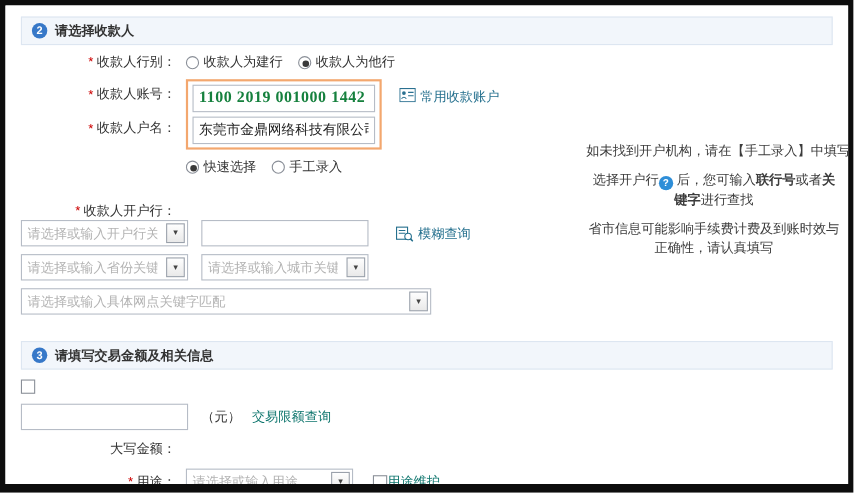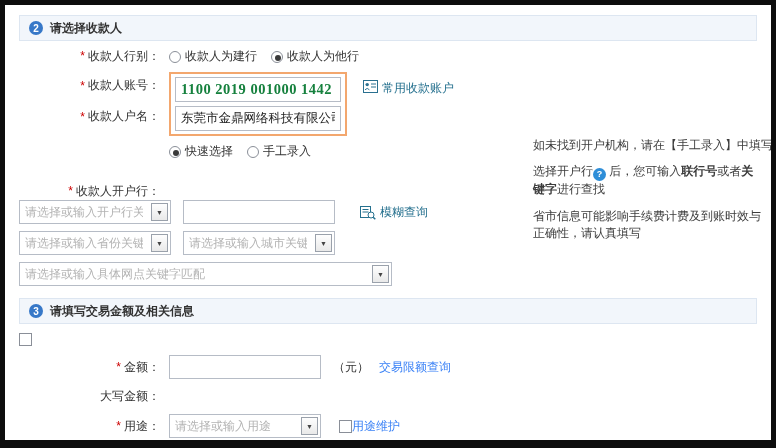--- a/index.html
+++ b/index.html
@@ -110,33 +110,33 @@
   }
   .acct-input.number {
     font-family: Liberation Serif, serif;
     font-weight: bold; font-size: 14.5px; letter-spacing: 0.5px; color: #15803d;
   }
   .acct-input.name { font-size: 12.5px; color: #222; margin-top: 4px; }
   .acct-side { display: flex; align-items: flex-start; margin: 8px 0 0 16px; }
 
   
   .link-teal { color: #25708e; text-decoration: none; cursor: pointer; }
-  .link-blue { color: #3b82f6; text-decoration: none; cursor: pointer; }
+  .link-blue { color: #0f766e; text-decoration: none; cursor: pointer; }
   .icon-gap { margin-right: 4px; display: inline-flex; vertical-align: -2px; }
 
   
   .bank-row { align-items: flex-start; margin-top: 9px; flex-direction: column; }
   .bank-lbl { margin-top: 14px; }
   .bank-line { display: flex; align-items: center; margin-bottom: 7px; }
   .fuzzy { display: flex; align-items: center; margin-left: 9px; white-space: nowrap; padding-left: 16px; }
 
   
   .help-col {
-    position: absolute; left: 528px; top: 132px; width: 232px;
-    color: #3c3c3c; line-height: 1.45;
+    position: absolute; left: 528px; top: 124px; width: 232px;
+    color: #3c3c3c; line-height: 1.45; text-align: center;
   }
   .help-p { margin: 0 0 9px 0; }
   .help-p.nowrap { white-space: nowrap; }
   .help-bold { font-weight: bold; font-family: Liberation Serif, serif; }
 
   .help-badge {
     display: inline-flex; align-items: center; justify-content: center;
     width: 13px; height: 13px; border-radius: 50%;
     background: #2e8ed8; color: #fff; font-size: 9px; font-weight: bold;
     vertical-align: -2px; flex: none; cursor: pointer;
@@ -238,21 +238,21 @@
               <span>▼</span>
             </span>
           </div>
           <div class="combo" style="width:152px; margin-left:12px;">
             <input class="combo-input" placeholder="请选择或输入城市关键字匹配" style="">
             <span class="combo-btn">
               <span>▼</span>
             </span>
           </div>
         </div>
-        <div class="bank-line" style="margin-bottom:0;">
+        <div class="bank-line" style="margin-bottom:12px;">
           <div class="combo" style="width:373px;">
             <input class="combo-input" placeholder="请选择或输入具体网点关键字匹配" style="">
             <span class="combo-btn">
               <span>▼</span>
             </span>
           </div>
         </div>
       </div>
     </div>
 
@@ -269,23 +269,20 @@
       <span class="section-title">请填写交易金额及相关信息</span>
     </div>
 
     <div class="s3">
 
       <div class="row">
         <span class="checkbox"></span>
       </div>
 
       <div class="row">
-        <div class="lbl">
-          <span class="star">*</span><span>金额：</span>
-        </div>
         <input class="txt" style="width: 152px; height: 24px;" value="">
         <span class="unit">（元）</span>
         <a class="link-blue">交易限额查询</a>
       </div>
 
       <div class="row">
         <div class="lbl">大写金额：</div>
       </div>
 
       <div class="row">

